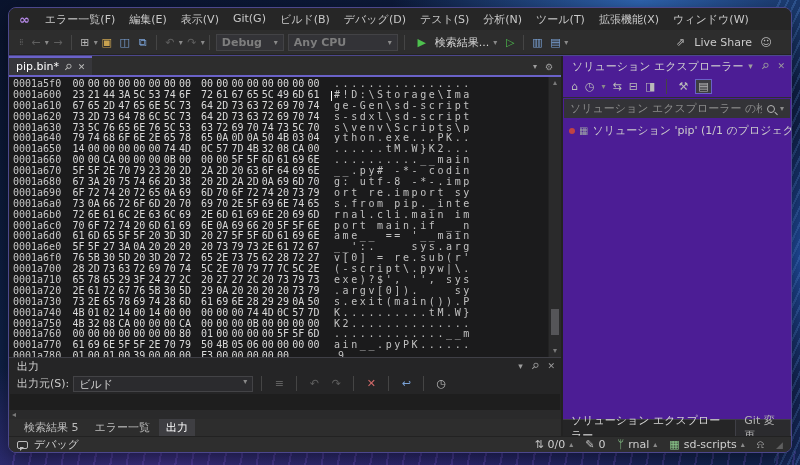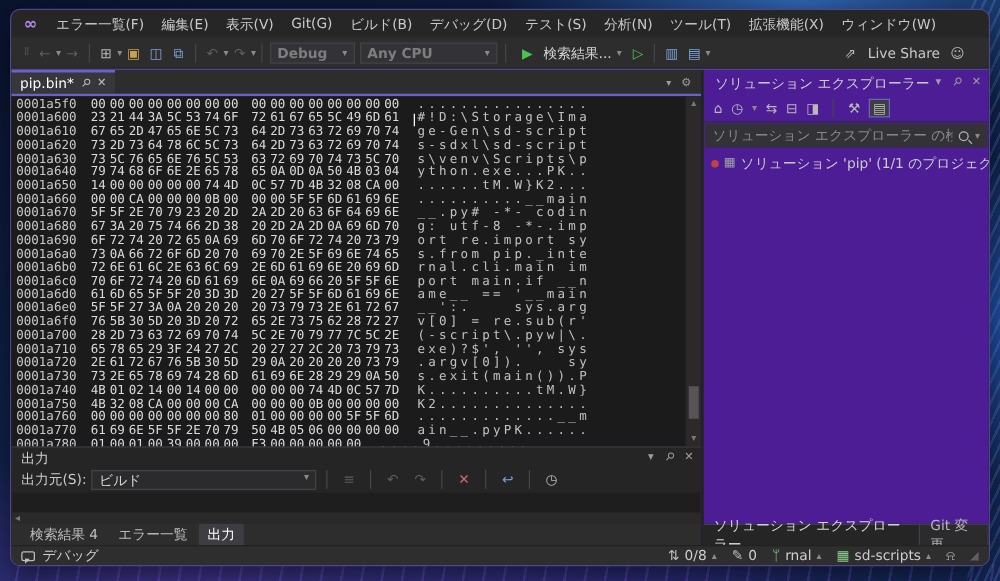--- a/index.html
+++ b/index.html
@@ -282,21 +282,21 @@
           <span class="sep"></span>
           <span class="tool-ic blue">↩</span>
           <span class="sep"></span>
           <span class="tool-ic">◷</span>
         </div>
         <div class="out-body"></div>
         <div class="hscroll">
           <span class="arr">◂</span>
         </div>
         <div class="bottom-tabs">
-            <span class="btab">検索結果 4</span>
+            <span class="btab">検索結果 5</span>
             <span class="btab">エラー一覧</span>
             <span class="btab active">出力</span>
           </div>
       </div>
     </div>
 
     <div class="splitter"></div>
 
     <div class="right-col">
       <div class="sx-head">
@@ -336,21 +336,21 @@
       </div>
     </div>
   </div>
 
   <div class="statusbar">
     <span class="bubble"></span>
     <span>デバッグ</span>
     <div class="sb-right">
       <span class="sb-item">
         <span class="sb-ic">⇅</span>
-        <span>0/8</span>
+        <span>0/0</span>
         <span class="caret-dn fs8">▴</span>
       </span>
       <span class="sb-item">
         <span class="sb-ic">✎</span>
         <span>0</span>
       </span>
       <span class="sb-item">
         <span class="sb-ic green">ᛘ</span>
         <span>rnal</span>
         <span class="caret-dn fs8">▴</span>

